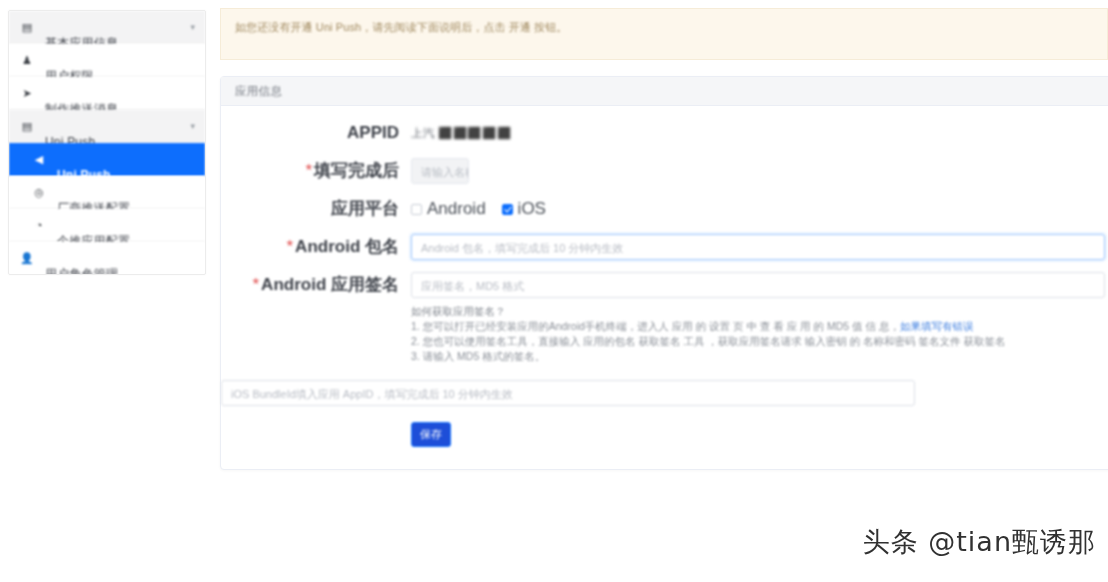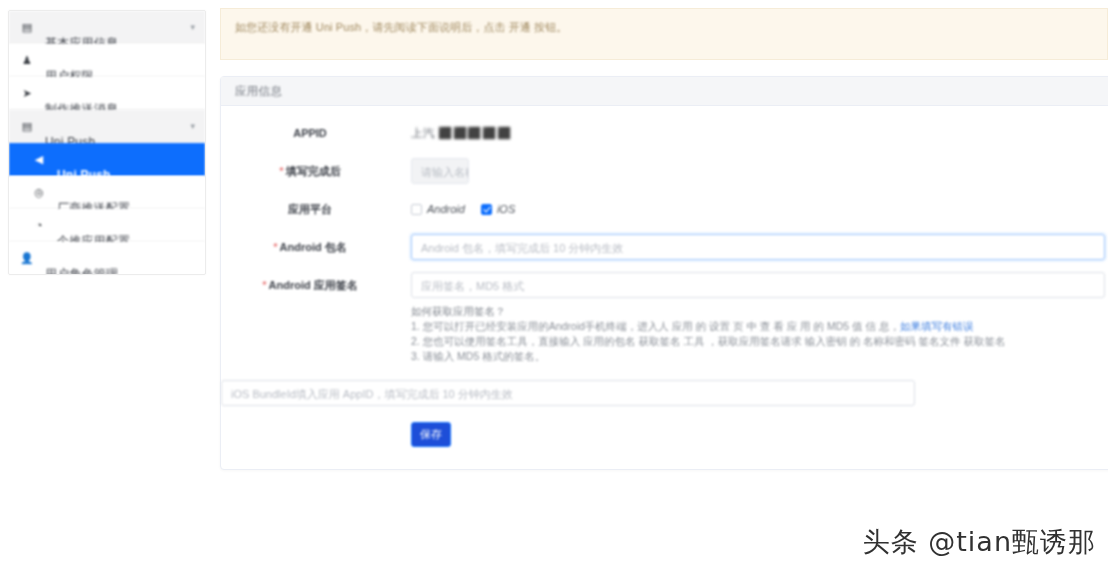--- a/index.html
+++ b/index.html
@@ -86,22 +86,22 @@
     font-size:11.5px;color:#6b7079;filter:blur(0.85px);letter-spacing:.3px;
   }
   .card-body{padding:14px 0 22px 0;}
 
   .frow{
     display:flex;align-items:flex-start;
     margin-bottom:12px;
   }
   .flabel{
     width:190px;flex:0 0 190px;
-    text-align:center;padding-right:12px;
-    font-size:11px;line-height:26px;color:#3d4149;font-weight:bold;
+    text-align:right;padding-right:12px;
+    font-size:17px;line-height:26px;color:#3d4149;font-weight:bold;
     filter:blur(0.85px);box-sizing:border-box;
     white-space:nowrap;
   }
   .req{color:#e04b4b;margin-right:2px;font-weight:normal;}
   .fctl{flex:1 1 auto;position:relative;min-width:0;}
 
   .static-val{
     font-size:11.5px;line-height:26px;color:#5a5f68;
     filter:blur(1.6px);letter-spacing:.4px;
   }
@@ -127,21 +127,21 @@
     width:11px;height:11px;border:1px solid #c7ccd4;border-radius:2px;
     background:#fff;box-sizing:border-box;
     display:inline-block;position:relative;
   }
   .box.on{background:#0d6efd;border-color:#0d6efd;}
   .box.on::after{
     content:"";position:absolute;left:3px;top:0.5px;
     width:3px;height:6px;border:solid #fff;border-width:0 1.5px 1.5px 0;
     transform:rotate(42deg);
   }
-  .chk-lbl{font-size:11px;color:#4b5058;font-style:italic;}
+  .chk-lbl{font-size:17px;color:#4b5058;}
 
   .helper{margin-top:2px;filter:blur(0.9px);}
   .helper-q{font-size:10.5px;line-height:15px;color:#7f848c;}
   .helper-l{font-size:10.5px;line-height:15px;color:#8a8f97;white-space:nowrap;}
   .helper-link{color:#3f7fe0;}
 
   .btn-row{display:flex;}
   .btn-primary{
     margin-left:190px;
     width:38px;height:23px;

